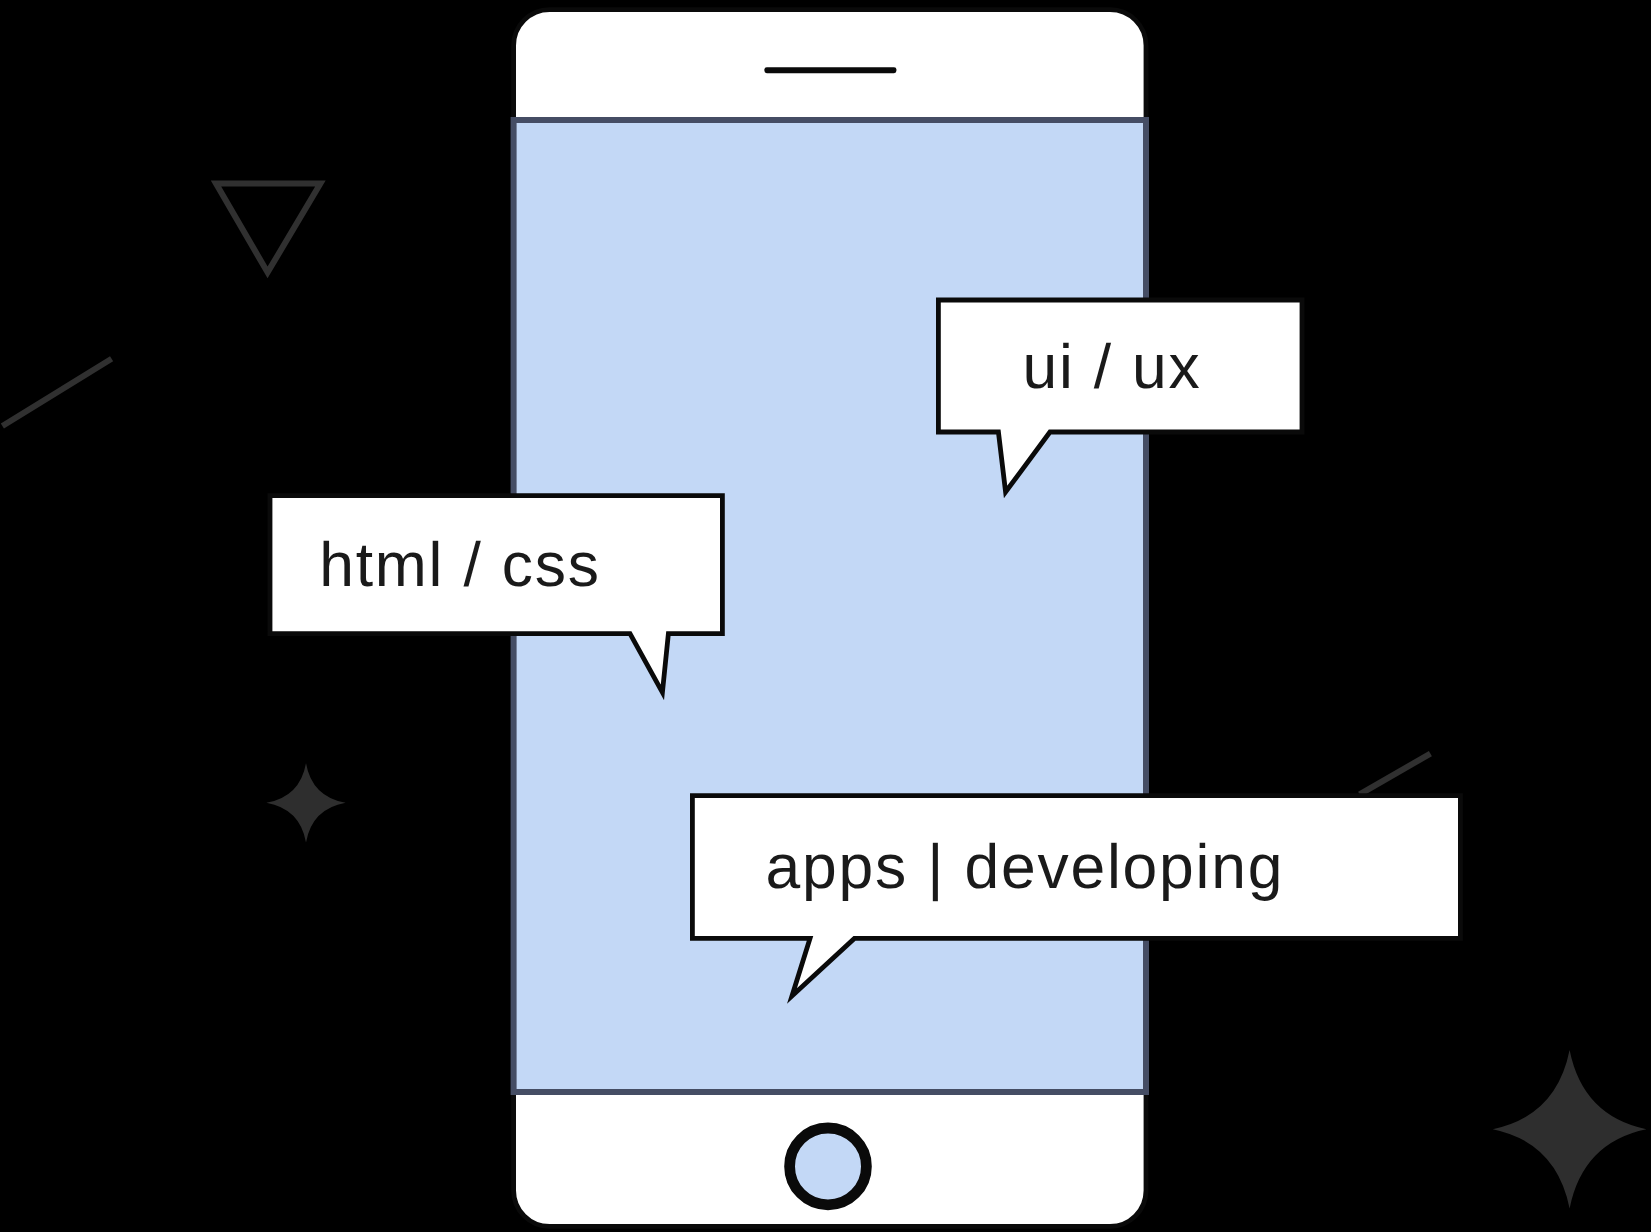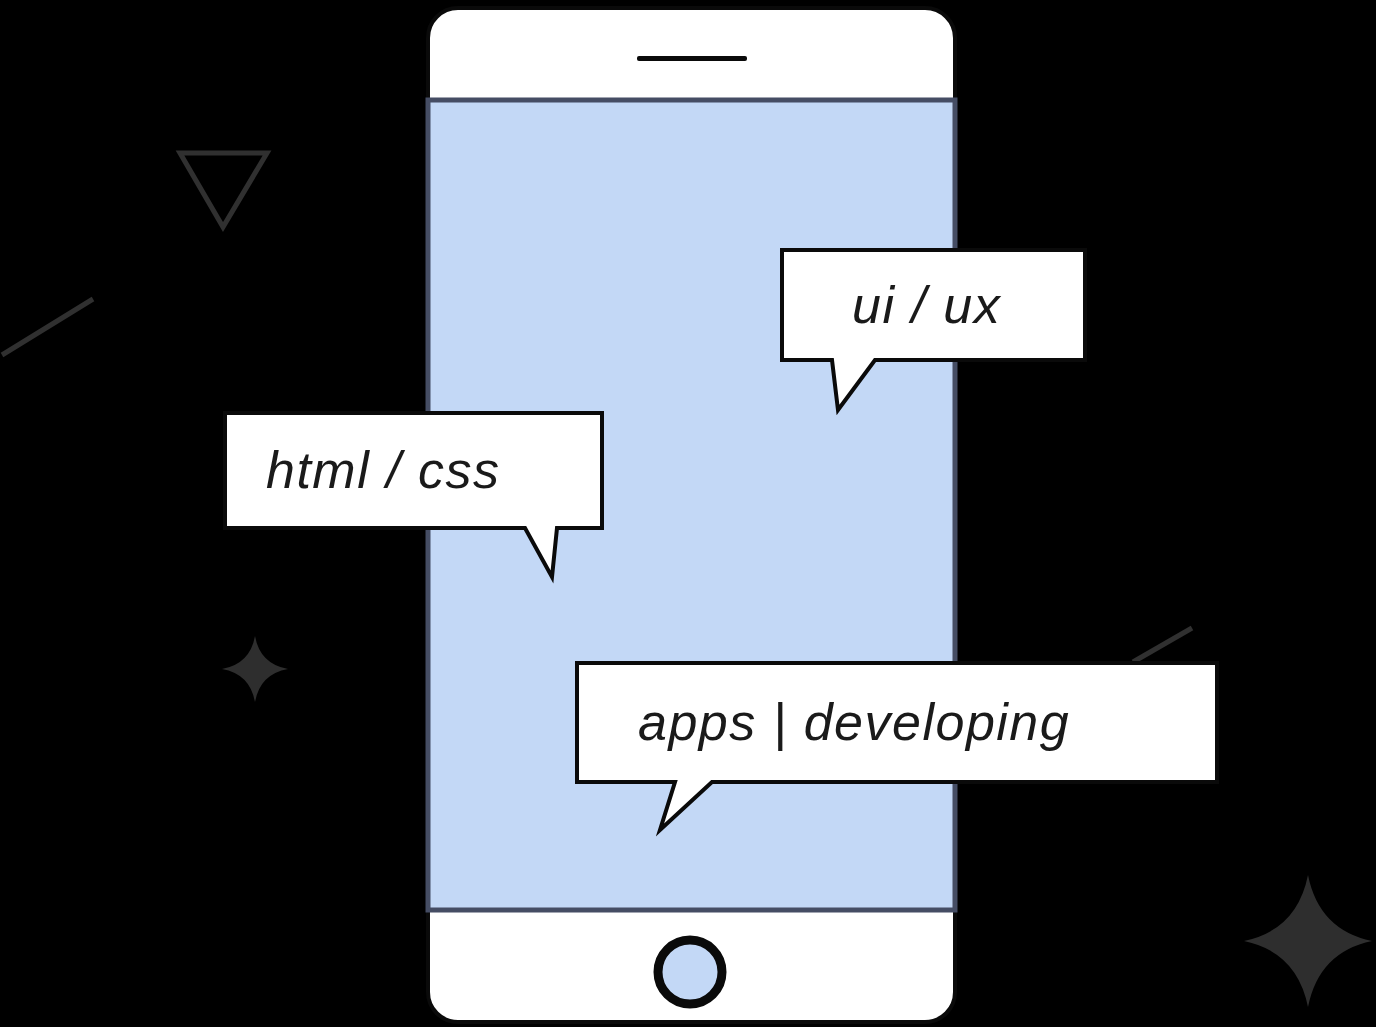--- a/index.html
+++ b/index.html
@@ -8,21 +8,20 @@
     background: #000000;
     width: 1376px;
     height: 1027px;
     overflow: hidden;
   }
   .stage {
     position: relative;
     width: 1376px;
     height: 1027px;
     background: #b91c1c;
-    font-style: italic;
   }
   svg {
     display: block;
   }
   .bubble-label {
     font-family: "Liberation Sans", sans-serif;
     font-size: 52px;
     font-weight: 400;
     letter-spacing: 1.5px;
     fill: #1a1a1a;

